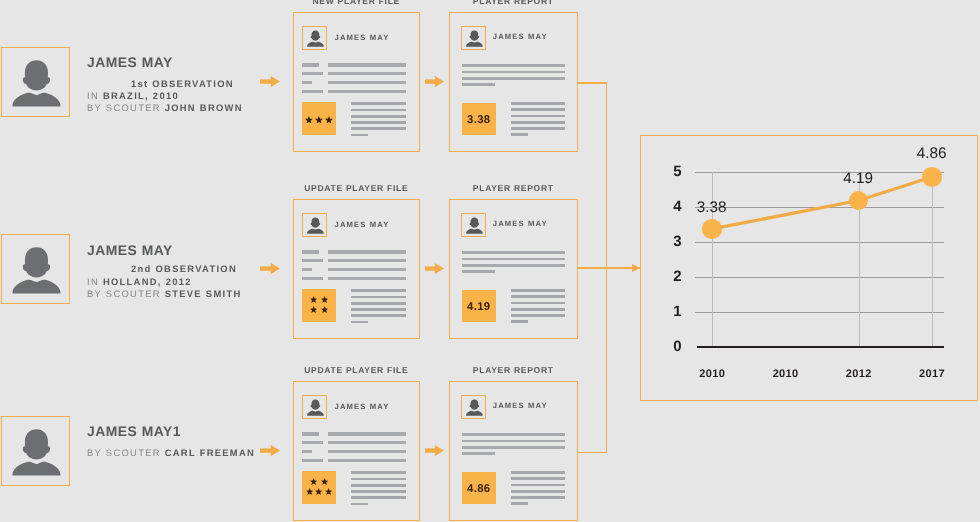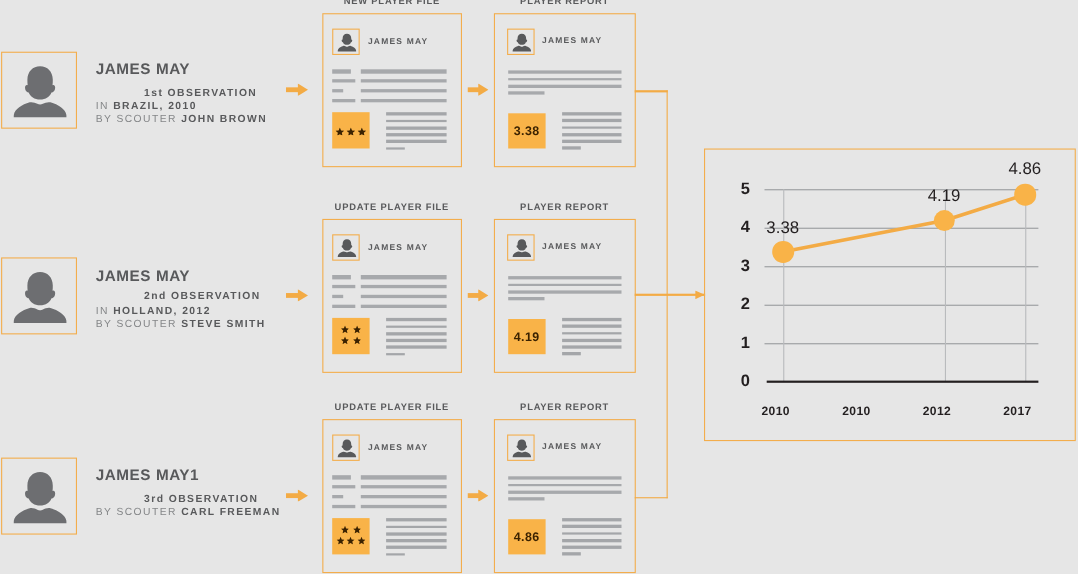--- a/index.html
+++ b/index.html
@@ -36,21 +36,21 @@
   
   .conn{background:#f3ab45;position:absolute;}
   
   .chart-frame{border:1.7px solid #f3ad4c;box-sizing:border-box;}
   .grid-h{position:absolute;background:#9a9c9f;height:1px;}
   .grid-v{position:absolute;background:#b9bbbd;width:1px;}
   .axis-x{position:absolute;background:#231f20;height:2px;}
   .ytick{position:absolute;font-size:15px;font-weight:bold;color:#231f20;
          text-align:right;line-height:1;}
   .xtick{position:absolute;font-size:11px;font-weight:bold;color:#231f20;
-         line-height:1;letter-spacing:0.35px;}
+         text-align:center;line-height:1;letter-spacing:0.35px;}
   .pt-label{position:absolute;font-size:15.3px;color:#231f20;text-align:center;
             line-height:1;white-space:nowrap;}
   .dot{position:absolute;border-radius:50%;background:#f9b348;}
 </style>
 </head>
 <body>
 
 <div class="stage">
 <div class="abs av-frame" style="left:1.0px;top:47.0px;width:69px;height:70px">
       <svg viewBox="0 0 69 70" width="69" height="70" class="abs" style="left:0;top:0">
@@ -243,21 +243,20 @@
       <svg viewBox="0 0 69 70" width="69" height="70" class="abs" style="left:0;top:0">
         <g fill="#6d6e71">
           <path d="M34.45 12.2 C41.1 12.2 45.9 17.0 46.0 24.5 C46.02 26.1 45.95 27.8 45.75 29.4 C47.0 28.7 48.1 29.7 48.15 31.6 C48.2 33.7 47.0 35.65 45.4 36.1 C45.15 36.17 44.95 36.17 44.75 36.12 C43.55 39.9 39.5 42.5 34.45 42.5 C29.4 42.5 25.35 39.9 24.15 36.12 C23.95 36.17 23.75 36.17 23.5 36.1 C21.9 35.65 20.7 33.7 20.75 31.6 C20.8 29.7 21.9 28.7 23.15 29.4 C22.95 27.8 22.88 26.1 22.9 24.5 C23.0 17.0 27.8 12.2 34.45 12.2 Z"></path>
           <path d="M25.0 45.0 C27.6 44.55 30.0 45.35 31.9 46.35 C32.75 46.8 33.6 47.05 34.45 47.05 C35.3 47.05 36.15 46.8 37.0 46.35 C38.9 45.35 41.3 44.55 43.9 45.0 C50.8 46.9 57.6 51.3 58.35 56.5 L58.4 58.6 L10.5 58.6 L10.55 56.5 C11.3 51.3 18.1 46.9 25.0 45.0 Z"></path>
         </g>
       </svg>
     </div>
 <div class="abs" style="left:87px;top:424.0px">
 <div class="obs-name">JAMES MAY1</div>
 <div style="height:8.6px"></div>
-<div class="obs-line"><span class="obs-ord">3rd</span>&nbsp;<b>OBSERVATION</b></div>
 <div class="obs-line"><span>BY SCOUTER</span>&nbsp;<b>CARL FREEMAN</b></div>
 </div>
 <svg class="abs" style="left:259.50px;top:444.90px" width="20.00" height="11.20" viewBox="0 0 20.00 11.20">
       <rect x="0" y="3.400" width="11.400" height="4.400" fill="#f3ab45"></rect>
       <path d="M10.800 0 L20.000 5.600 L10.800 11.200 Z" fill="#f3ab45"></path>
     </svg>
 <div class="abs card-title" style="left:293.0px;top:366.4px;width:126.5px">UPDATE PLAYER FILE</div>
 <div class="abs card-title" style="left:449.0px;top:366.4px;width:128.5px">PLAYER REPORT</div>
 <div class="abs card" style="left:293.0px;top:381.0px;width:126.5px;height:140.0px">
       <div class="abs card-av" style="left:7.8px;top:12.5px;width:24.8px;height:24.8px">

